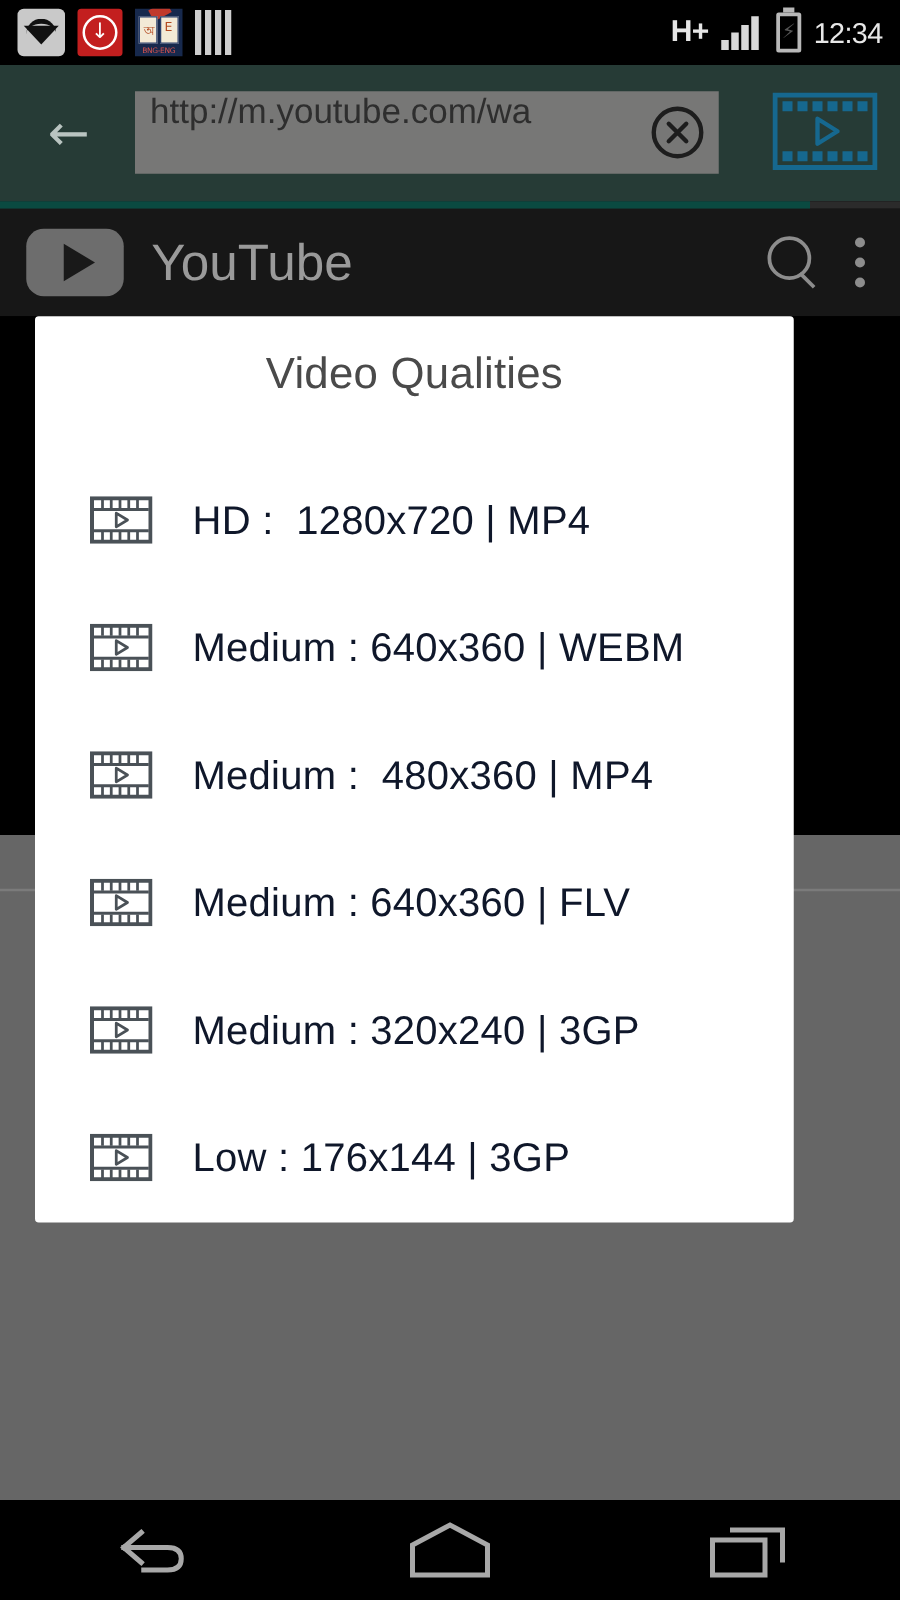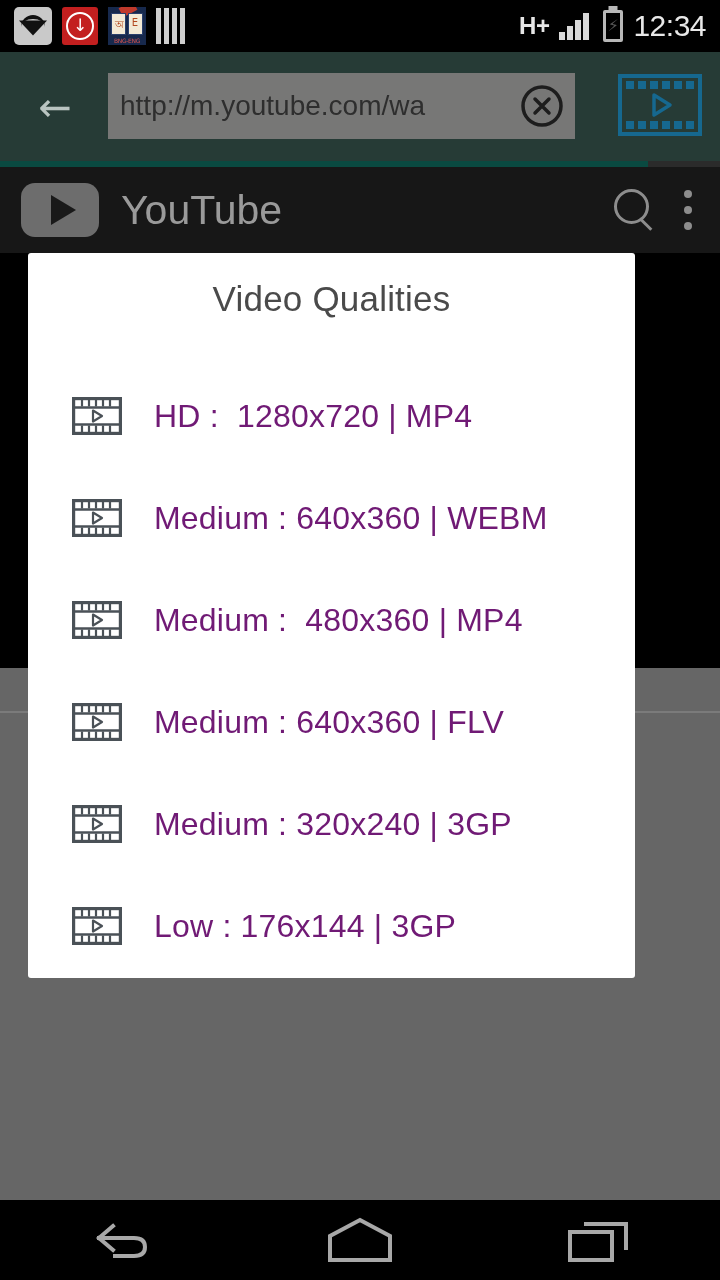--- a/index.html
+++ b/index.html
@@ -60,34 +60,34 @@
   .ic-signal i{ display:block; width:6px; background:#d8d8d8; }
   .ic-signal i:nth-child(1){ height:8px; }
   .ic-signal i:nth-child(2){ height:14px; }
   .ic-signal i:nth-child(3){ height:20px; }
   .ic-signal i:nth-child(4){ height:27px; }
   .ic-batt{ width:20px; height:32px; border:3px solid #b8b8b8; border-radius:2px; position:relative; }
   .ic-batt::before{ content:""; position:absolute; top:-7px; left:50%; transform:translateX(-50%);
     width:9px; height:4px; background:#b8b8b8; }
   .ic-batt::after{ content:"\26A1"; position:absolute; left:50%; top:48%; transform:translate(-50%,-50%);
     font-size:16px; color:#555; font-family:"DejaVu Sans", sans-serif; }
-  .sb-clock{ color:#e8e8e8; font-size:30px; letter-spacing:-.5px; }
+  .sb-clock{ color:#e8e8e8; font-size:23px; letter-spacing:-.5px; }
 
   
   .browserbar{
     position:absolute; left:0; top:52px; width:720px; height:109px;
     background:#263b36; display:flex; align-items:center;
   }
   .bb-back{
     width:70px; height:60px; margin-left:20px; display:flex; align-items:center; justify-content:center;
     color:#b9c4c1; font-size:40px; line-height:1; font-family:"DejaVu Sans", sans-serif;
   }
   .urlfield{
     position:absolute; left:108px; top:73px; width:467px; height:66px;
-    background:#777776; display:flex; align-items:center;
+    background:#777776; display:flex; 
   }
   .urltext{
     flex:1; padding-left:12px; color:#2e2e2e; font-size:28px;
     white-space:nowrap; overflow:hidden;
   }
   .clearbtn{
     width:66px; display:flex; align-items:center; justify-content:center;
   }
   .clearbtn svg{ display:block; }
   .bb-film{ position:absolute; left:618px; top:74px; }
@@ -133,21 +133,21 @@
   
   .dialog{
     position:absolute; left:28px; top:253px; width:607px; height:725px;
     background:#ffffff; border-radius:3px;
   }
   .dlg-title{
     text-align:center; color:#4a4a4a; font-size:35px; padding-top:26px; letter-spacing:.2px;
   }
   .qlist{ position:absolute; left:0; top:112px; width:100%; }
   .qrow{ height:102px; display:flex; align-items:center; padding-left:44px; }
-  .qrow .label{ color:#701a75; font-size:32px; margin-left:32px; letter-spacing:.2px; white-space:pre; }
+  .qrow .label{ color:#0f172a; font-size:32px; margin-left:32px; letter-spacing:.2px; white-space:pre; }
 
   
   .film{ position:relative; flex:0 0 auto; }
   .film svg{ display:block; }
 
   
   .navbar{
     position:absolute; left:0; bottom:0; width:720px; height:80px; background:#000;
     display:flex; align-items:center; justify-content:space-around;
   }

